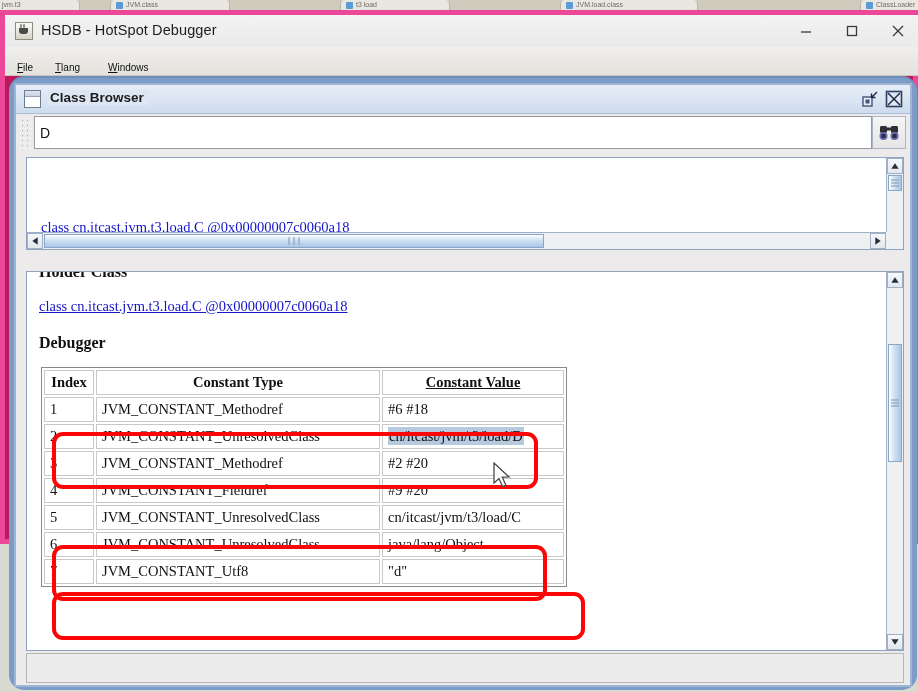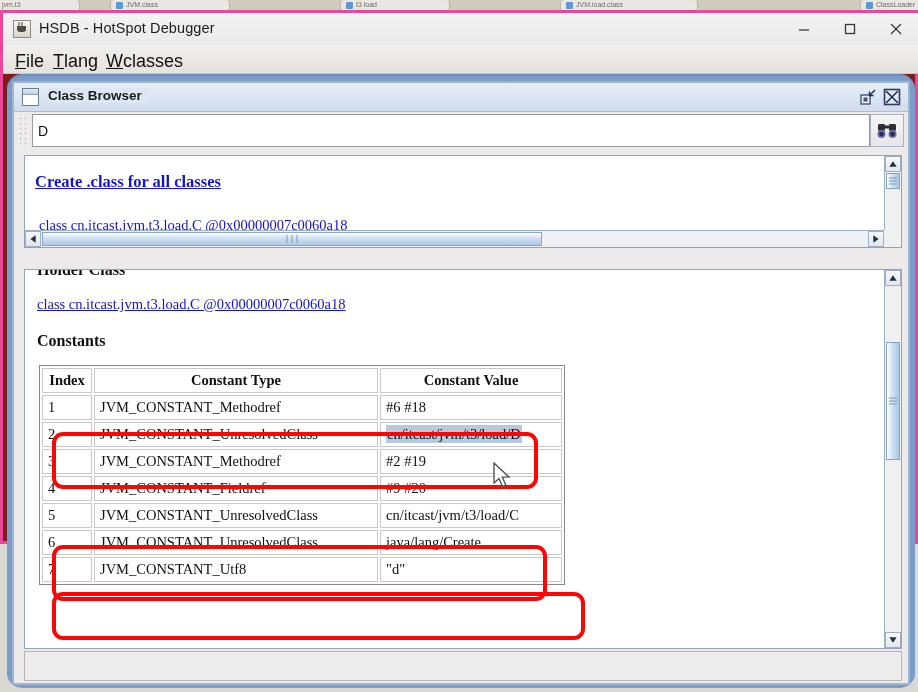--- a/index.html
+++ b/index.html
@@ -17,21 +17,21 @@
   .tabstrip .tab{position:absolute;top:0;height:10px;background:#e9e7df;
     border-left:1px solid #b9b5a8;border-right:1px solid #b9b5a8;
     border-top-left-radius:4px;border-top-right-radius:4px;overflow:hidden;}
   .tabstrip .tabfav{position:absolute;top:2px;left:5px;width:7px;height:7px;
     background:#5b9ad5;border-radius:1px;}
   .tabstrip .tabtxt{position:absolute;top:0px;left:15px;font-size:7px;color:#6d6a62;
     white-space:nowrap;line-height:10px;}
 
   
   .win{position:absolute;left:0;top:10px;width:918px;height:534px;
-    background:#7f1d1d;border:3px solid #ec4899;box-sizing:border-box;}
+    background:#be185d;border:5px solid #ec4899;box-sizing:border-box;}
 
   .titlebar{position:absolute;left:0;top:0;width:916px;height:32px;
     background:linear-gradient(#f3f3f3,#eaeaea);}
   .javaicon{position:absolute;left:10px;top:7px;width:18px;height:18px;
     background:linear-gradient(#fbfbf6,#d6d3c6);border:1px solid #8d8a7e;
     box-sizing:border-box;}
   .javaicon:after{content:"";position:absolute;left:3px;top:5px;width:9px;height:6px;
     background:#4a4a46;border-radius:0 0 3px 3px;}
   .javaicon:before{content:"";position:absolute;left:4px;top:1px;width:2px;height:4px;
     background:#8f8d86;border-radius:1px;box-shadow:3px 0 0 #8f8d86;}
@@ -40,21 +40,21 @@
 
   .winbtn{position:absolute;top:0;width:46px;height:31px;cursor:default;}
   .winbtn svg{position:absolute;left:50%;top:50%;transform:translate(-50%,-50%);}
   #btn-min{right:92px;}
   #btn-max{right:46px;}
   #btn-close{right:0px;}
 
   
   .menubar{position:absolute;left:0;top:32px;width:916px;height:28px;
     background:linear-gradient(#f0efed,#e4e2dd);border-bottom:1px solid #c9c7c2;}
-  .menuitem{position:absolute;top:5px;font-size:18px;color:#101010;
+  .menuitem{position:absolute;top:14px;font-size:10px;color:#101010;
     padding:1px 6px;white-space:nowrap;cursor:default;}
   .mn{text-decoration:underline;}
 
   
   .desktop{position:absolute;left:4px;top:61px;width:908px;height:614px;
     background:#7a9cc6;box-sizing:border-box;
     border-top:2px solid #6e8fb8;border-radius:15px;}
 
   
   .iframe{position:absolute;left:5px;top:5px;width:898px;height:604px;
@@ -120,21 +120,21 @@
 
   table.ctab{position:absolute;left:14px;top:95px;border-collapse:separate;
     border-spacing:2px;background:#ffffff;
     border:1px solid #888;font-family:"Liberation Serif",serif;}
   table.ctab td,table.ctab th{border:1px solid #c8c8c8;background:#fff;
     font-size:14.5px;color:#101010;padding:3px 5px;vertical-align:middle;}
   table.ctab th{font-weight:bold;text-align:center;}
   td.c-idx{width:38px;text-align:left;}
   td.c-type{width:272px;text-align:left;white-space:nowrap;}
   td.c-val{width:170px;text-align:left;white-space:nowrap;}
-  th.c-idx{width:38px;}th.c-type{width:272px;}th.c-val{width:170px;}
+  th.c-idx{width:38px;}th.c-type{width:272px;}th.c-val{width:170px;text-decoration:underline;}
   .sel{background:#b6c9de;padding:1px 1px;}
 
   
   .vsb{position:absolute;right:0;top:0;bottom:0;width:17px;
     background:#eef0f2;border-left:1px solid #9fb0c6;box-sizing:border-box;}
   .hsb{position:absolute;left:0;right:17px;bottom:0;height:17px;
     background:#eef0f2;border-top:1px solid #9fb0c6;box-sizing:border-box;}
   .sbBtn{position:absolute;background:linear-gradient(#f7f8fa,#e3e7ec);
     border:1px solid #9fb0c6;box-sizing:border-box;}
   .sbBtn svg{position:absolute;left:50%;top:50%;transform:translate(-50%,-50%);}
@@ -213,21 +213,21 @@
         <svg width="15" height="15" viewBox="0 0 15 15">
           <line x1="2.5" y1="2.5" x2="12.5" y2="12.5" stroke="#3a3a3a" stroke-width="1.3"></line>
           <line x1="12.5" y1="2.5" x2="2.5" y2="12.5" stroke="#3a3a3a" stroke-width="1.3"></line>
         </svg>
       </div>
     </div>
 
     <div class="menubar">
       <div class="menuitem" style="left:6px;"><span class="mn">F</span><span>ile</span></div>
       <div class="menuitem" style="left:44px;"><span class="mn">T</span><span>lang</span></div>
-      <div class="menuitem" style="left:97px;"><span class="mn">W</span><span>classes</span></div>
+      <div class="menuitem" style="left:97px;"><span class="mn">W</span><span>indows</span></div>
     </div>
 
     <div class="desktop">
 
       <div class="iframe">
 
         <div class="ifTitle">
           <span class="grip"></span>
           <span class="ifIcon"></span>
           <span class="ifTitleText">Class Browser</span>
@@ -259,21 +259,20 @@
               <circle cx="5.5" cy="12" r="4" fill="#6a6ab0"></circle>
               <circle cx="16.5" cy="12" r="4" fill="#6a6ab0"></circle>
               <circle cx="5.5" cy="12" r="2.3" fill="#2b2b42"></circle>
               <circle cx="16.5" cy="12" r="2.3" fill="#2b2b42"></circle>
             </svg>
           </div>
         </div>
 
         <div class="upperpane">
           <div class="upperviewport">
-            <a class="linkA" href="#">Create .class for all classes</a>
             <a class="linkB" href="#">class cn.itcast.jvm.t3.load.C @0x00000007c0060a18</a>
           </div>
 
           <div class="vsb">
             <div class="sbBtn up">
               <svg width="9" height="7" viewBox="0 0 9 7">
                   <polygon points="4.5,0.8 8.2,6.2 0.8,6.2" fill="#22303f"></polygon>
                 </svg>
             </div>
             <div class="thumbV" style="top:17px;height:16px;">
@@ -309,21 +308,21 @@
                 </svg>
             </div>
           </div>
           <div class="corner"></div>
         </div>
 
         <div class="lowerpane">
           <div class="lowerviewport">
             <div class="holder">Holder Class</div>
             <a class="holderlink" href="#">class cn.itcast.jvm.t3.load.C @0x00000007c0060a18</a>
-            <div class="constants">Constants</div>
+            <div class="constants">Debugger</div>
 
             <table class="ctab">
               <thead>
                 <tr>
                   <th class="c-idx">Index</th>
                   <th class="c-type">Constant Type</th>
                   <th class="c-val">Constant Value</th>
                 </tr>
               </thead>
               <tbody>
@@ -333,36 +332,36 @@
                   <td class="c-val"><span>#6 #18</span></td>
                 </tr>
                 <tr>
                   <td class="c-idx">2</td>
                   <td class="c-type">JVM_CONSTANT_UnresolvedClass</td>
                   <td class="c-val"><span class="sel">cn/itcast/jvm/t3/load/D</span></td>
                 </tr>
                 <tr>
                   <td class="c-idx">3</td>
                   <td class="c-type">JVM_CONSTANT_Methodref</td>
-                  <td class="c-val"><span>#2 #19</span></td>
+                  <td class="c-val"><span>#2 #20</span></td>
                 </tr>
                 <tr>
                   <td class="c-idx">4</td>
                   <td class="c-type">JVM_CONSTANT_Fieldref</td>
                   <td class="c-val"><span>#9 #20</span></td>
                 </tr>
                 <tr>
                   <td class="c-idx">5</td>
                   <td class="c-type">JVM_CONSTANT_UnresolvedClass</td>
                   <td class="c-val"><span>cn/itcast/jvm/t3/load/C</span></td>
                 </tr>
                 <tr>
                   <td class="c-idx">6</td>
                   <td class="c-type">JVM_CONSTANT_UnresolvedClass</td>
-                  <td class="c-val"><span>java/lang/Create</span></td>
+                  <td class="c-val"><span>java/lang/Object</span></td>
                 </tr>
                 <tr>
                   <td class="c-idx">7</td>
                   <td class="c-type">JVM_CONSTANT_Utf8</td>
                   <td class="c-val"><span>"d"</span></td>
                 </tr>
               </tbody>
             </table>
           </div>
 

